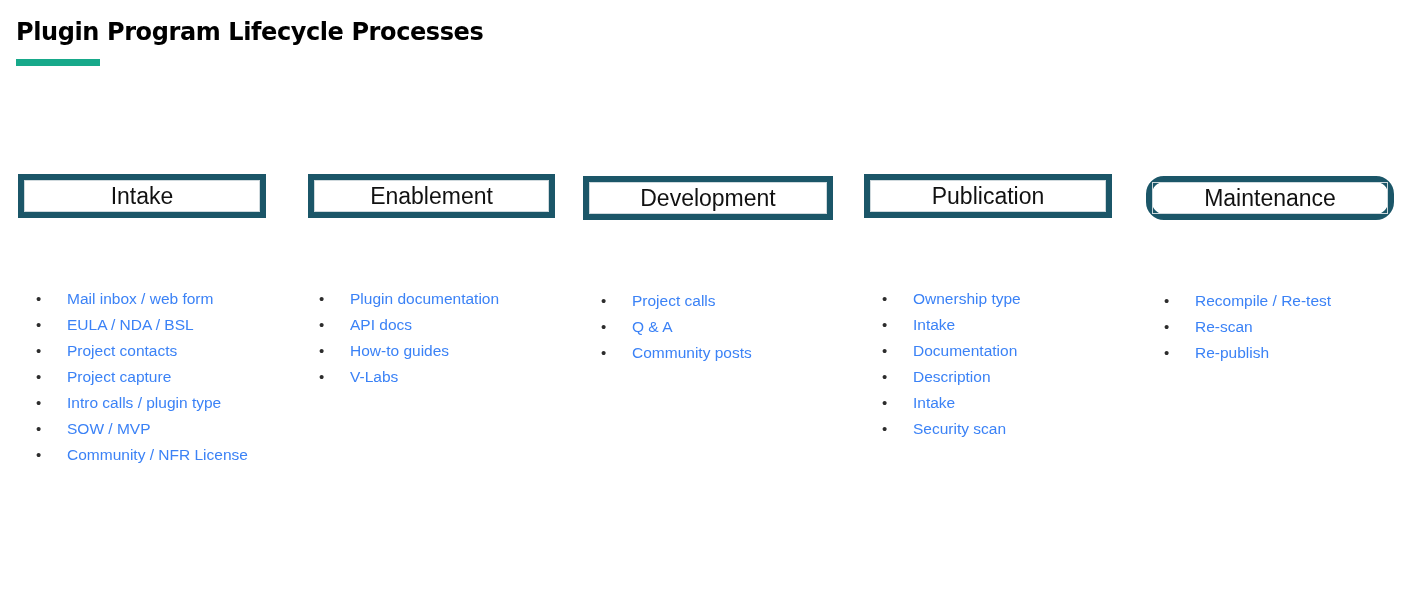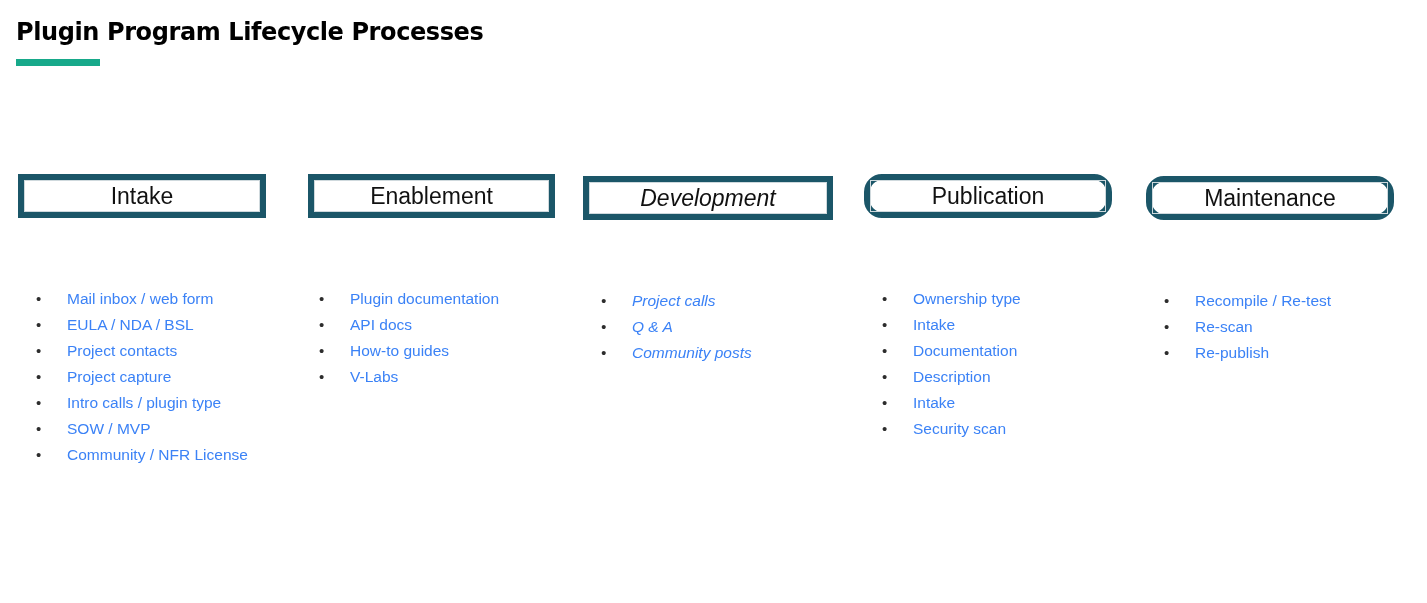--- a/index.html
+++ b/index.html
@@ -143,34 +143,34 @@
             <span class="phase-label">Enablement</span>
           </div>
         </div>
         <ul class="bullet-list">
           <li class="bullet-item"><span class="bullet-dot">•</span><span class="bullet-text">Plugin documentation</span></li>
           <li class="bullet-item"><span class="bullet-dot">•</span><span class="bullet-text">API docs</span></li>
           <li class="bullet-item"><span class="bullet-dot">•</span><span class="bullet-text">How-to guides</span></li>
           <li class="bullet-item"><span class="bullet-dot">•</span><span class="bullet-text">V-Labs</span></li>
         </ul>
       </div>
-      <div class="column" style="left: 583px; width: 250px; top: 16px; font-style: italic;">
+      <div class="column" style="left: 583px; width: 250px; top: 16px;">
         <div class="phase-box" style="border-color: rgb(27, 86, 104);">
           <div class="phase-box-inner">
             <span class="phase-label">Development</span>
           </div>
         </div>
         <ul class="bullet-list">
           <li class="bullet-item"><span class="bullet-dot">•</span><span class="bullet-text">Project calls</span></li>
           <li class="bullet-item"><span class="bullet-dot">•</span><span class="bullet-text">Q &amp; A</span></li>
           <li class="bullet-item"><span class="bullet-dot">•</span><span class="bullet-text">Community posts</span></li>
         </ul>
       </div>
       <div class="column" style="left: 864px; width: 248px; top: 14px;">
-        <div class="phase-box" style="border-color: rgb(27, 86, 104); border-radius: 18px;">
+        <div class="phase-box" style="border-color: rgb(27, 86, 104);">
           <div class="phase-box-inner">
             <span class="phase-label">Publication</span>
           </div>
         </div>
         <ul class="bullet-list">
           <li class="bullet-item"><span class="bullet-dot">•</span><span class="bullet-text">Ownership type</span></li>
           <li class="bullet-item"><span class="bullet-dot">•</span><span class="bullet-text">Intake</span></li>
           <li class="bullet-item"><span class="bullet-dot">•</span><span class="bullet-text">Documentation</span></li>
           <li class="bullet-item"><span class="bullet-dot">•</span><span class="bullet-text">Description</span></li>
           <li class="bullet-item"><span class="bullet-dot">•</span><span class="bullet-text">Intake</span></li>

